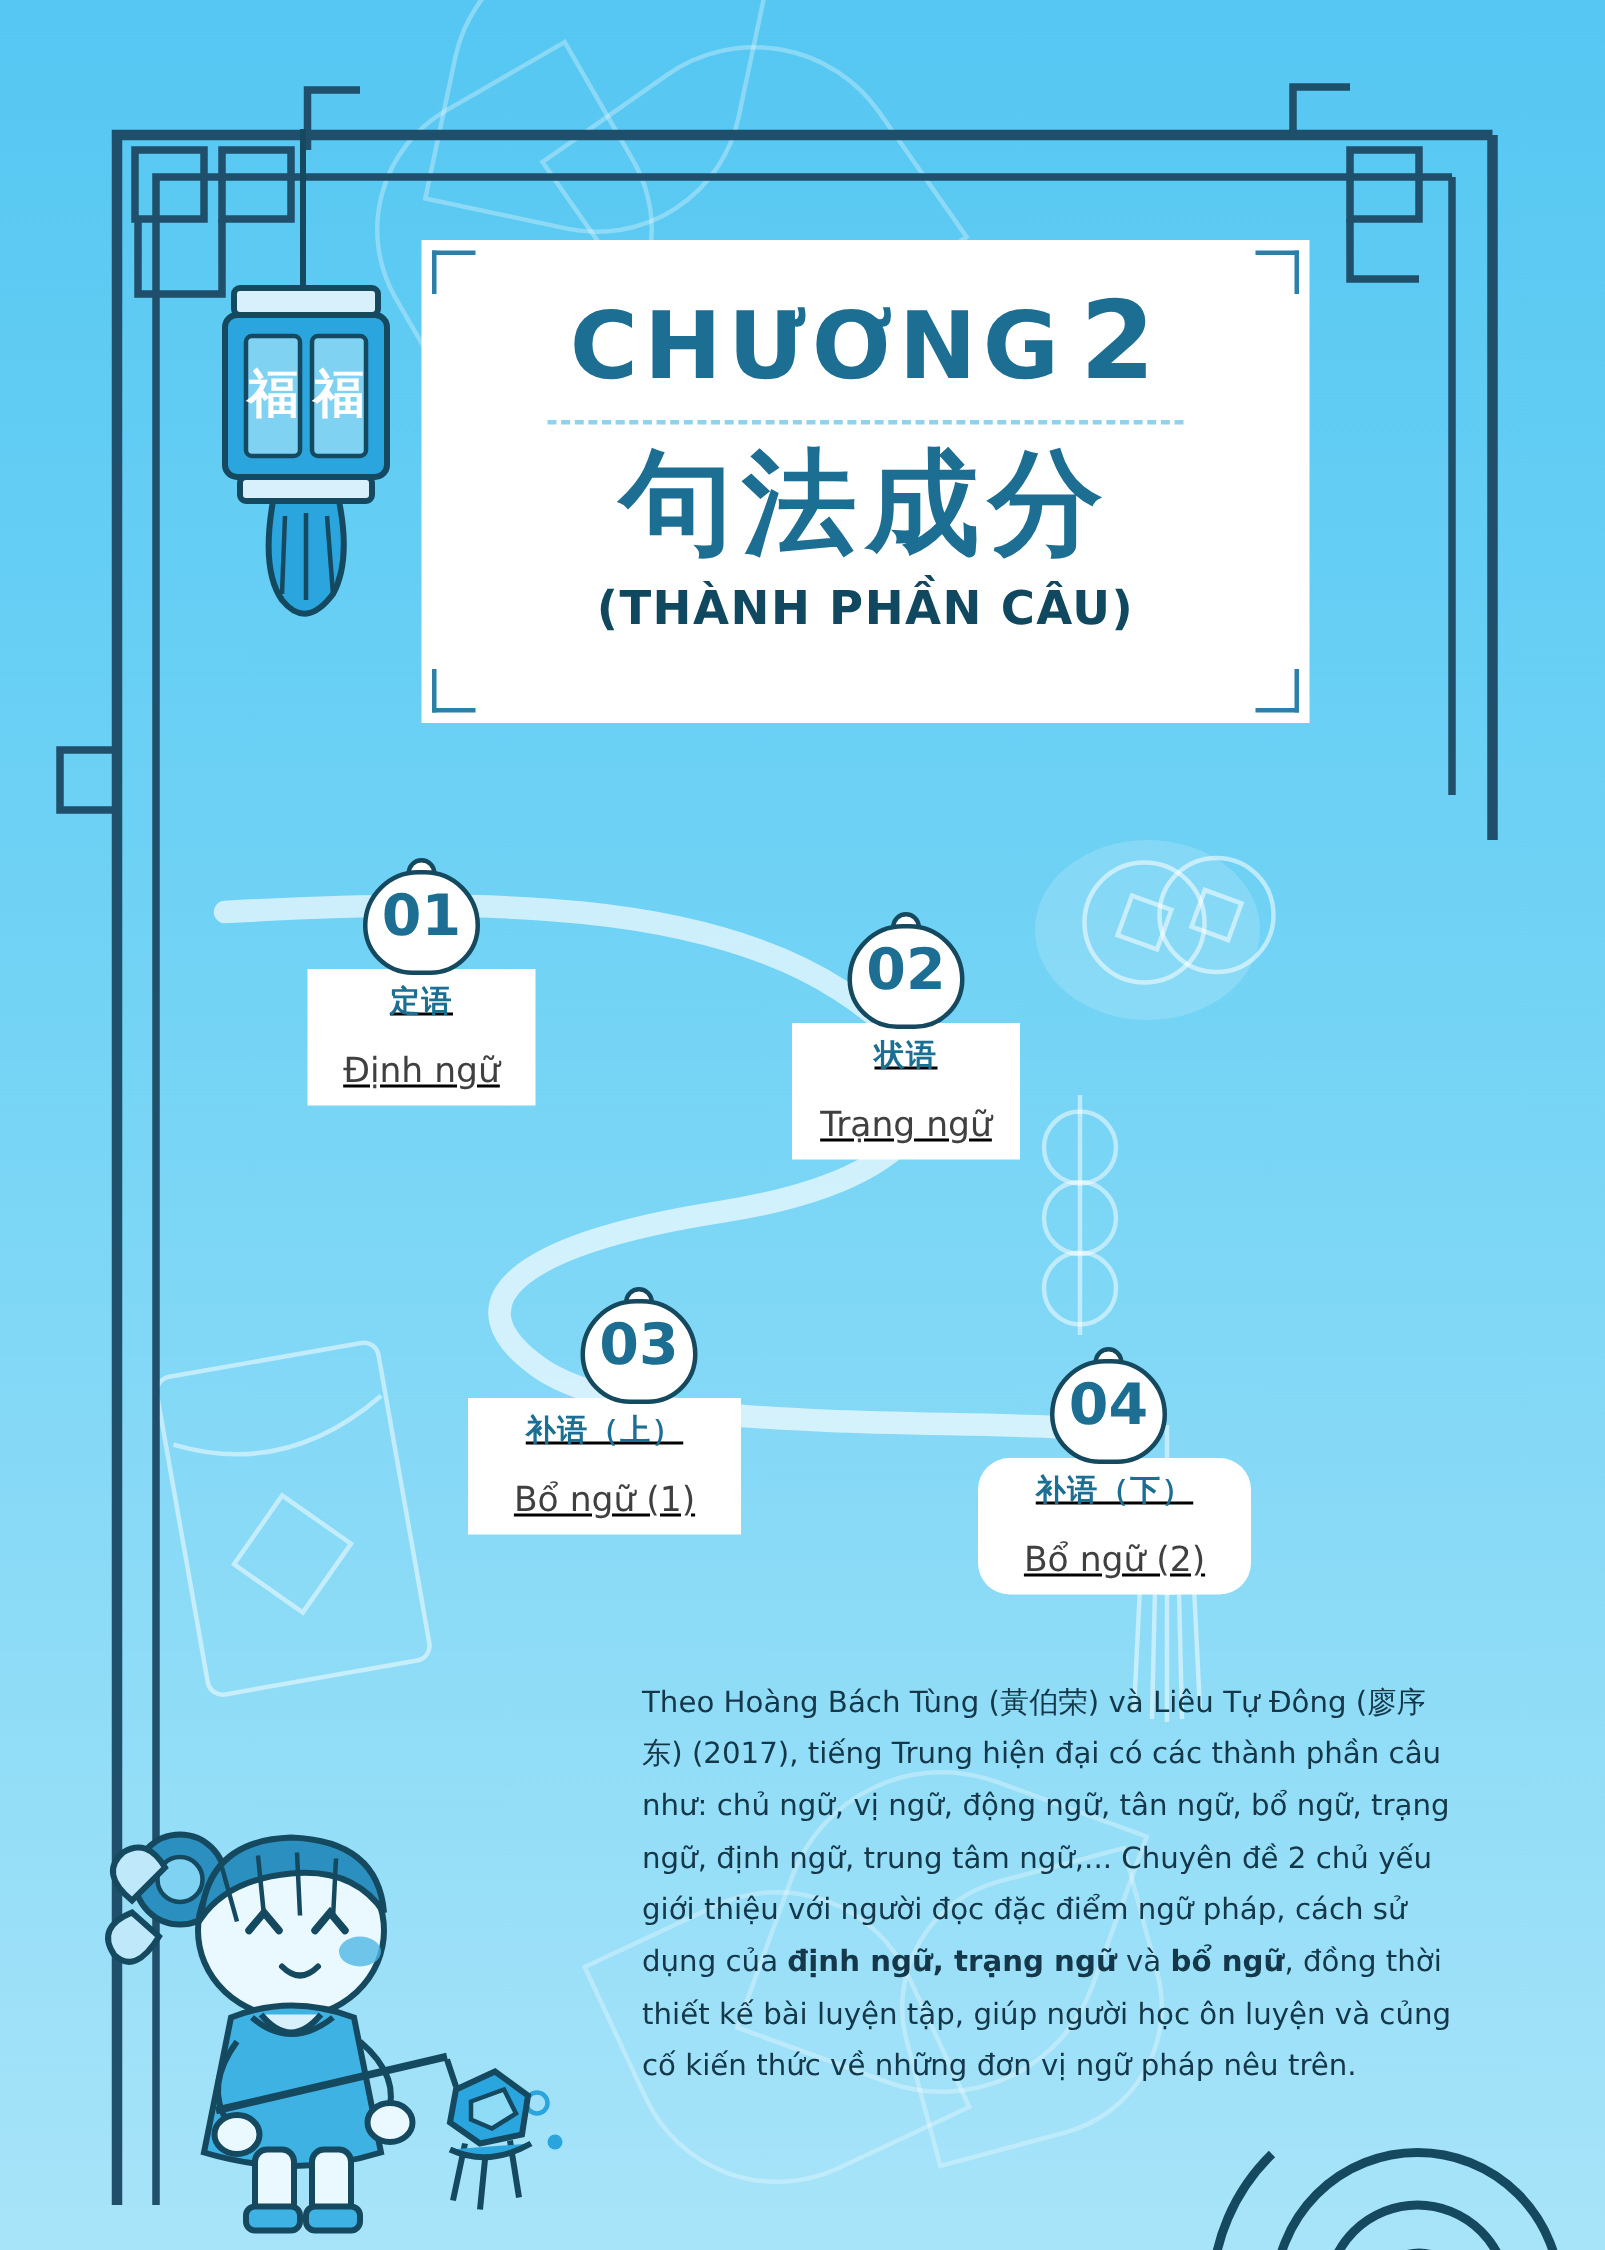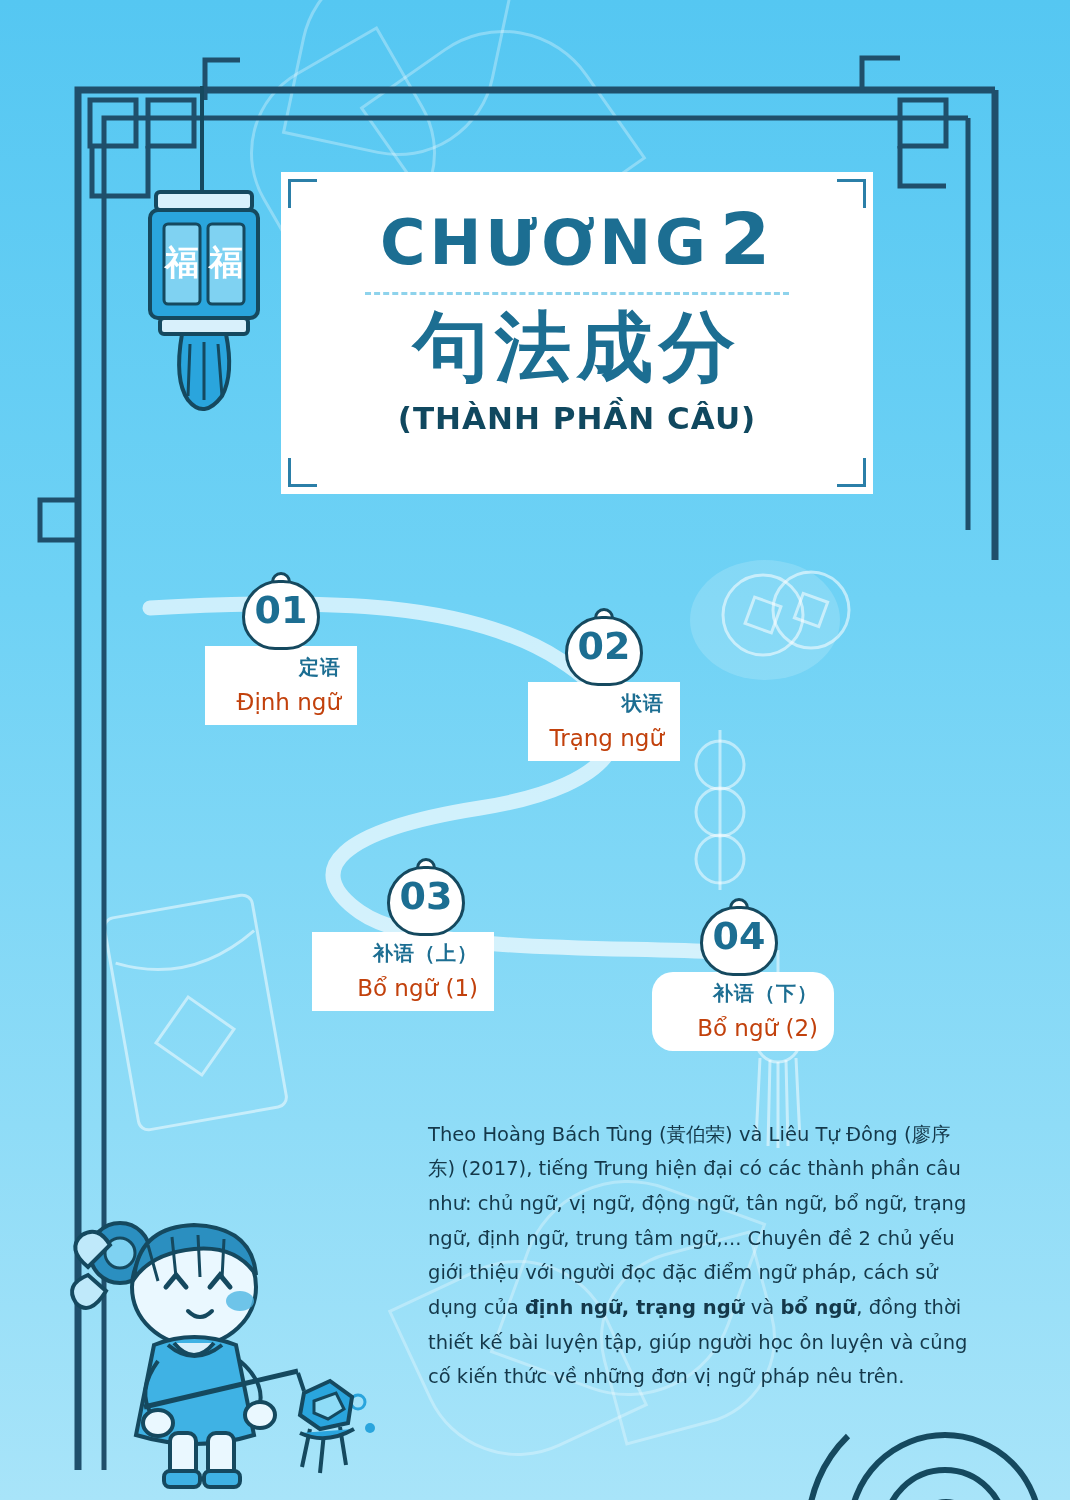--- a/index.html
+++ b/index.html
@@ -33,21 +33,21 @@
     position: absolute;
     background: rgba(255,255,255,0.16);
     border-radius: 50%;
     pointer-events: none;
   }
 
   
   .title-card {
     position: absolute;
     left: 281px;
-    top: 172px;
+    top: 160px;
     width: 592px;
     height: 322px;
     background: #ffffff;
     box-shadow: 0 0 0 0 rgba(0,0,0,0);
     z-index: 6;
   }
   .title-card .corner {
     position: absolute;
     width: 26px;
     height: 26px;
@@ -138,36 +138,37 @@
     width: 78px;
     text-align: center;
     font-family: "DejaVu Sans", sans-serif;
     font-weight: bold;
     font-size: 38px;
     color: #1c6e92;
   }
   .label-box {
     background: #ffffff;
     padding: 8px 16px 10px 16px;
-    text-align: right;
+    text-align: center;
     margin-top: -4px;
     min-width: 120px;
+    text-decoration: underline;
   }
   .label-cn {
     font-family: "DejaVu Sans", sans-serif;
     font-weight: bold;
     font-size: 20px;
     color: #1c6e92;
     letter-spacing: 1px;
   }
   .label-vn {
     font-family: "DejaVu Sans", sans-serif;
     font-size: 23px;
-    color: #c2410c;
-    margin-top: 8px;
+    color: #404040;
+    margin-top: 20px;
   }
 
   
   .intro {
     position: absolute;
     left: 428px;
     top: 1098px;
     width: 545px;
     font-family: "DejaVu Sans", sans-serif;
     font-size: 19.5px;

